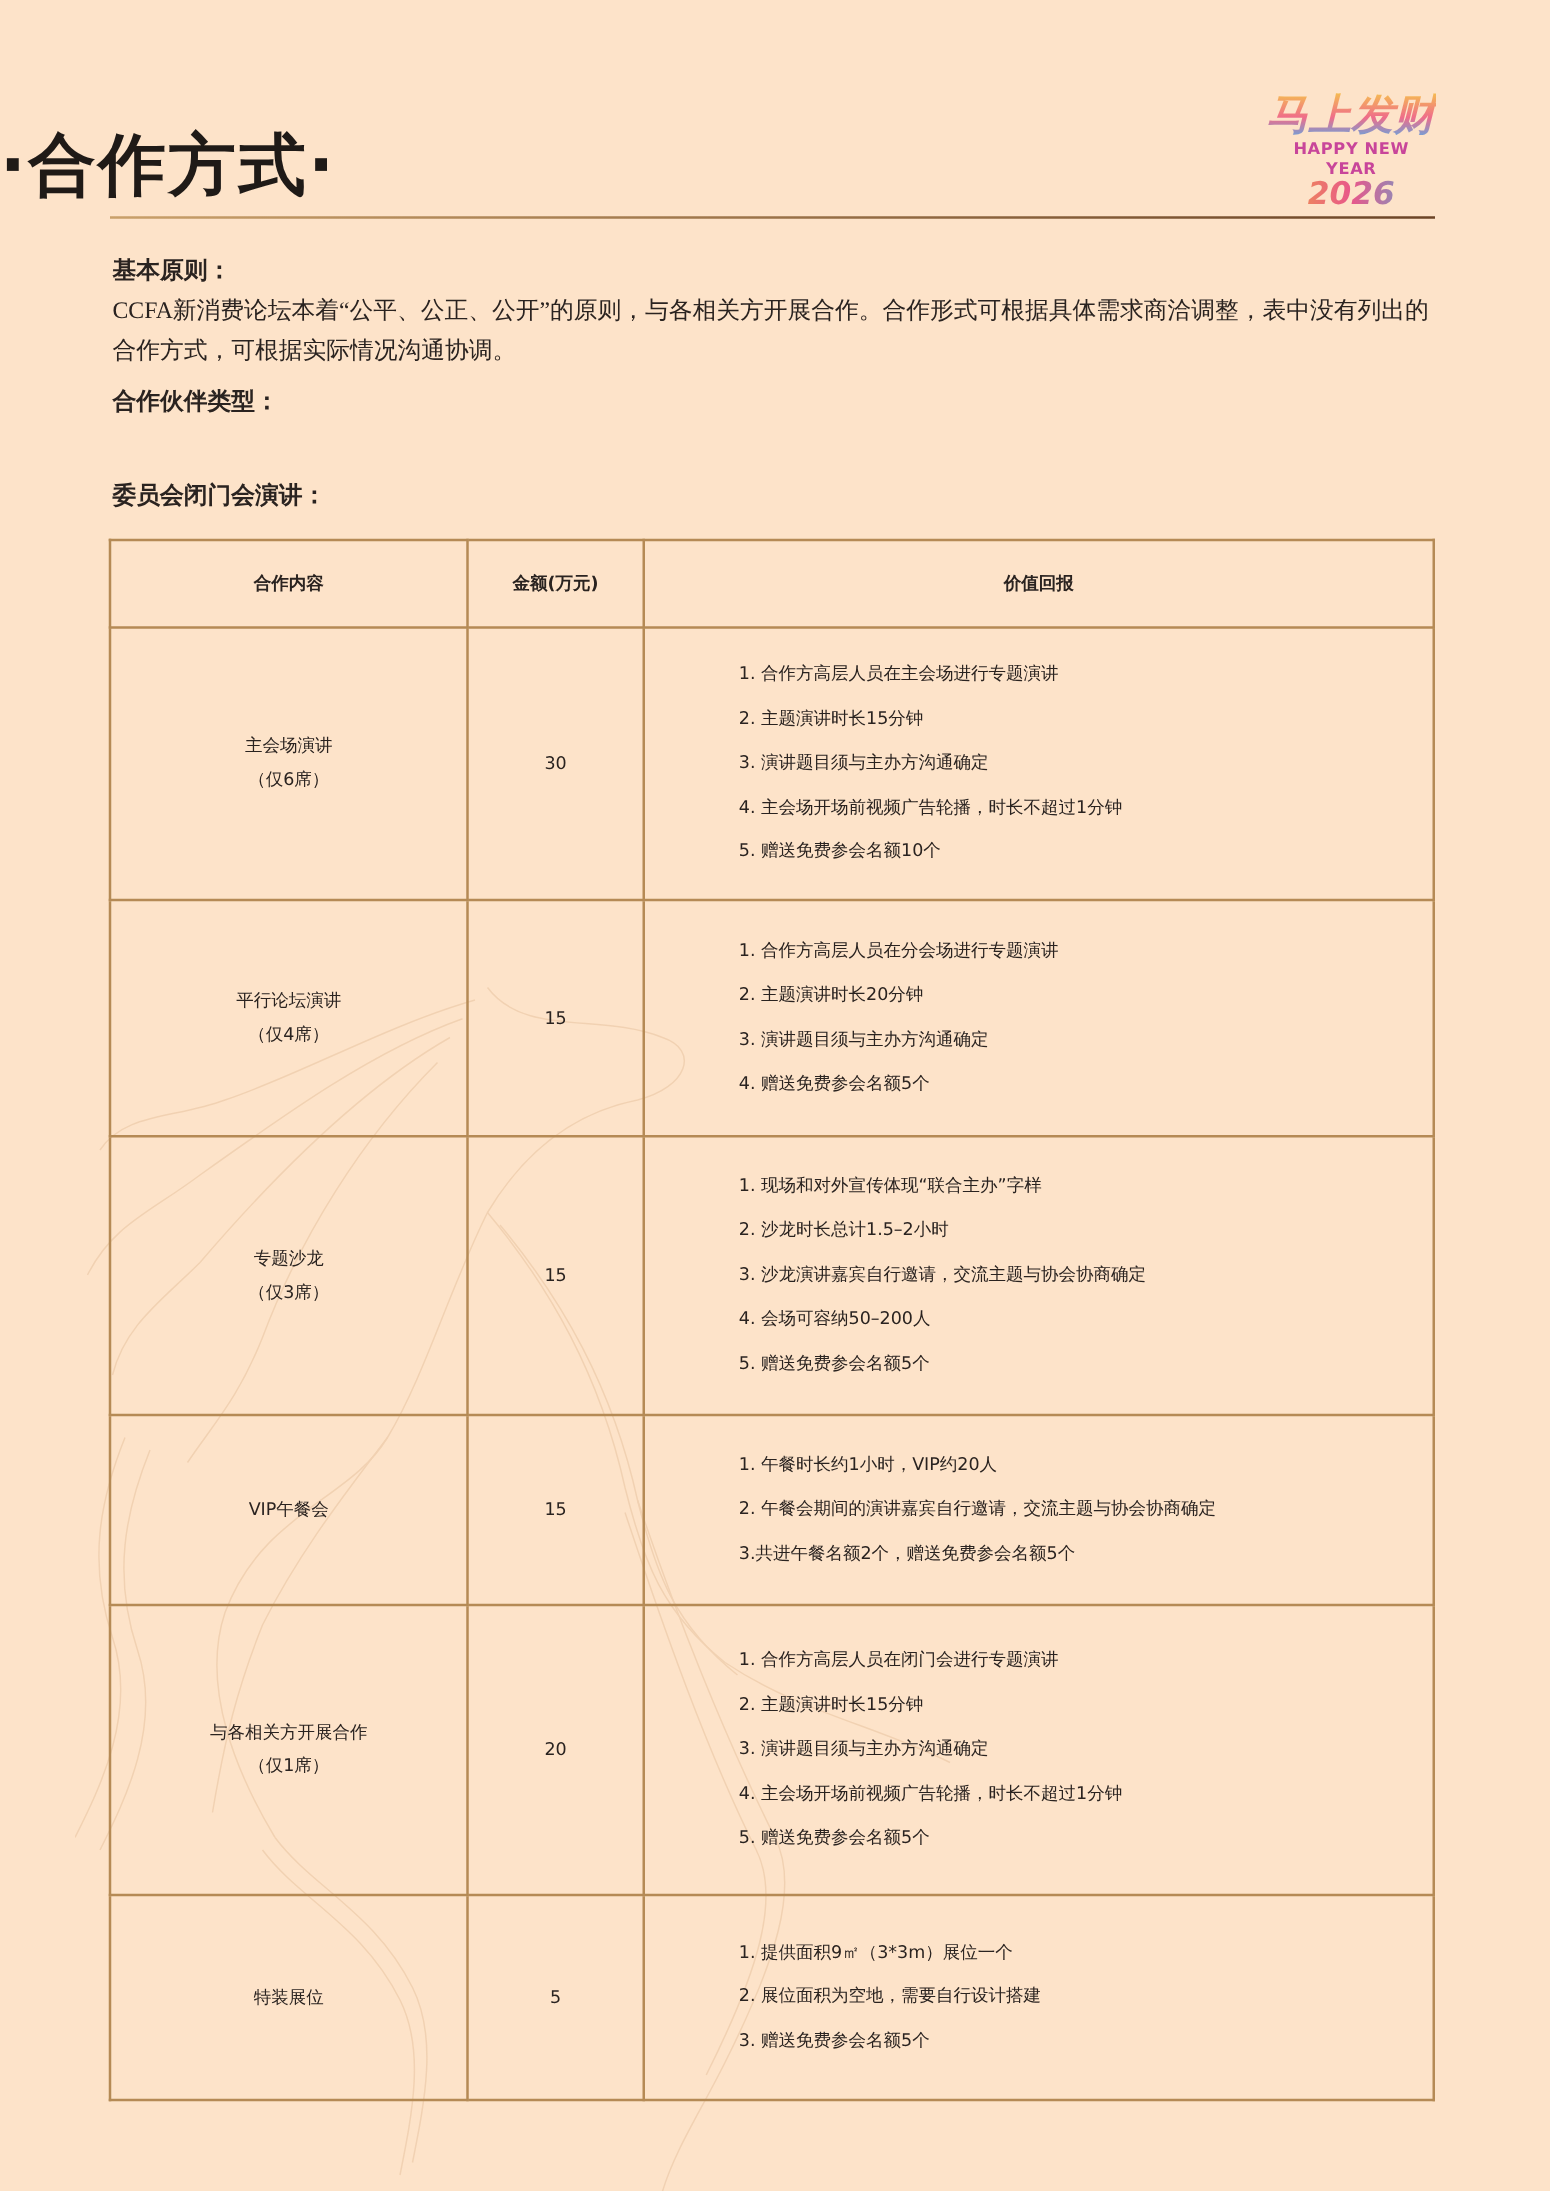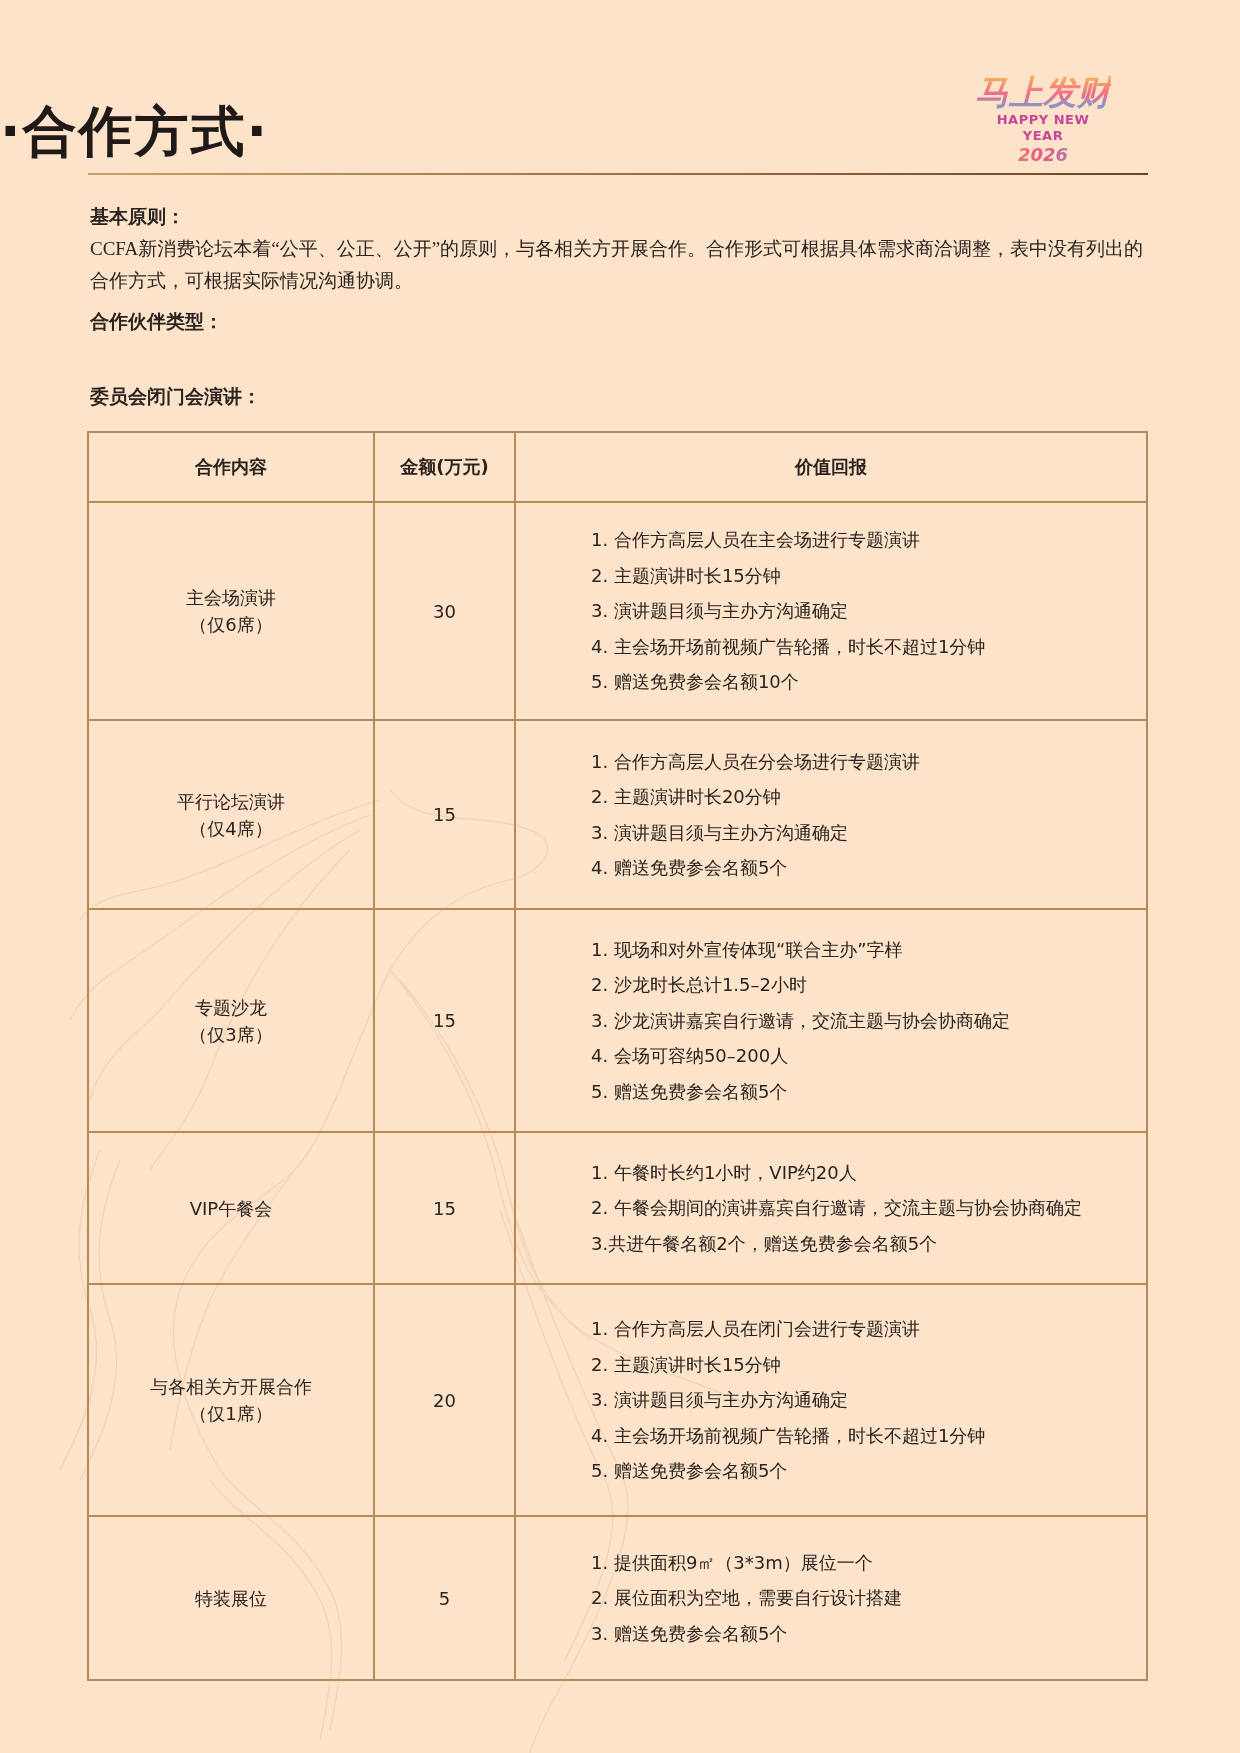--- a/index.html
+++ b/index.html
@@ -14,46 +14,46 @@
   .horse-bg {
     position: absolute; left: 60px; top: 770px; width: 720px; height: 983px;
     pointer-events: none; opacity: 0.55;
   }
   .title {
     position: absolute; top: 96px; left: 0; width: 1240px;
     text-align: left; font-size: 54px; font-weight: bold; letter-spacing: 2px;
     color: #1f1a17;
   }
   .logo {
-    position: absolute; left: 975px; top: 72px; width: 136px; height: 90px;
+    position: absolute; left: 1013px; top: 72px; width: 136px; height: 90px;
     text-align: center;
   }
   .logo .l1 {
     font-size: 34px; font-weight: bold; font-style: italic; line-height: 40px;
     background: linear-gradient(180deg, #f6c64a 0%, #ef6d8a 55%, #5aa9e6 100%);
     -webkit-background-clip: text; background-clip: text; color: transparent;
   }
   .logo .l2 { font-size: 13px; font-weight: bold; color: #c8459a; line-height: 16px; letter-spacing: 0.5px;}
   .logo .l3 {
-    font-size: 18px; font-weight: bold; font-style: italic; line-height: 22px;
+    font-size: 25px; font-weight: bold; font-style: italic; line-height: 22px;
     background: linear-gradient(90deg, #f2a93b, #e8578a, #4fb1d9);
     -webkit-background-clip: text; background-clip: text; color: transparent;
   }
   .rule {
     position: absolute; left: 88px; top: 173px; width: 1060px; height: 2px;
     background: linear-gradient(90deg, #c9a06a, #6b4426);
   }
   .section { position: absolute; left: 90px; width: 1060px; font-size: 19px; line-height: 32px; font-family: Liberation Serif, serif; }
   .section .h { font-weight: bold; }
   .table-wrap {
     position: absolute; left: 87px; top: 431px; width: 1061px;
   }
   table {
     border-collapse: collapse; width: 100%;
-    font-size: 18px;
+    font-size: 14px;
   }
   td, th {
     border: 2px solid #b58a55;
     text-align: center; vertical-align: middle; padding: 0;
   }
   th { font-weight: bold; height: 68px; }
   td.benefit { text-align: left; padding-left: 75px; }
   td.benefit div { line-height: 35.5px; white-space: nowrap; }
   td.item { line-height: 27px; }
   .outer { border: 2px solid #8a5a30; }

